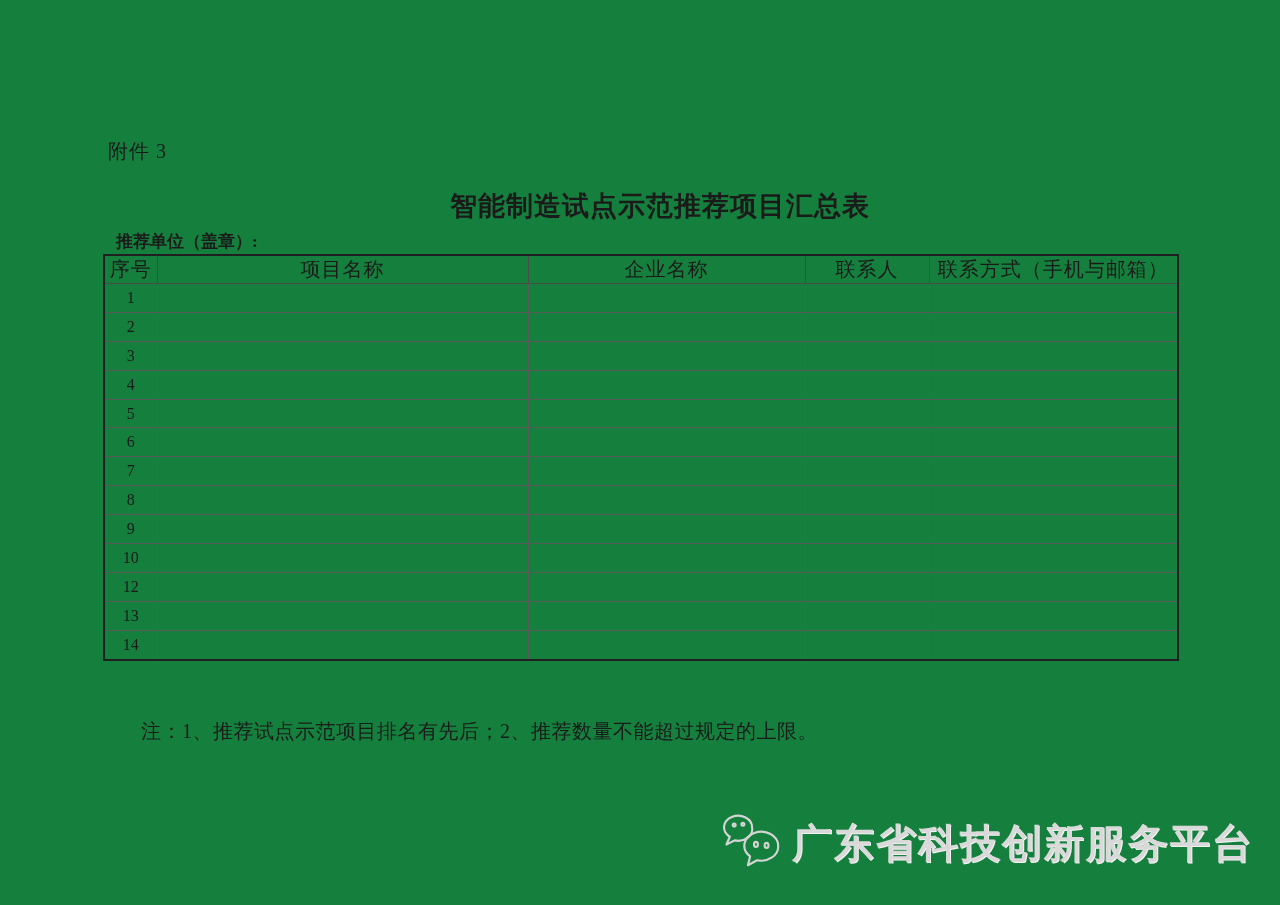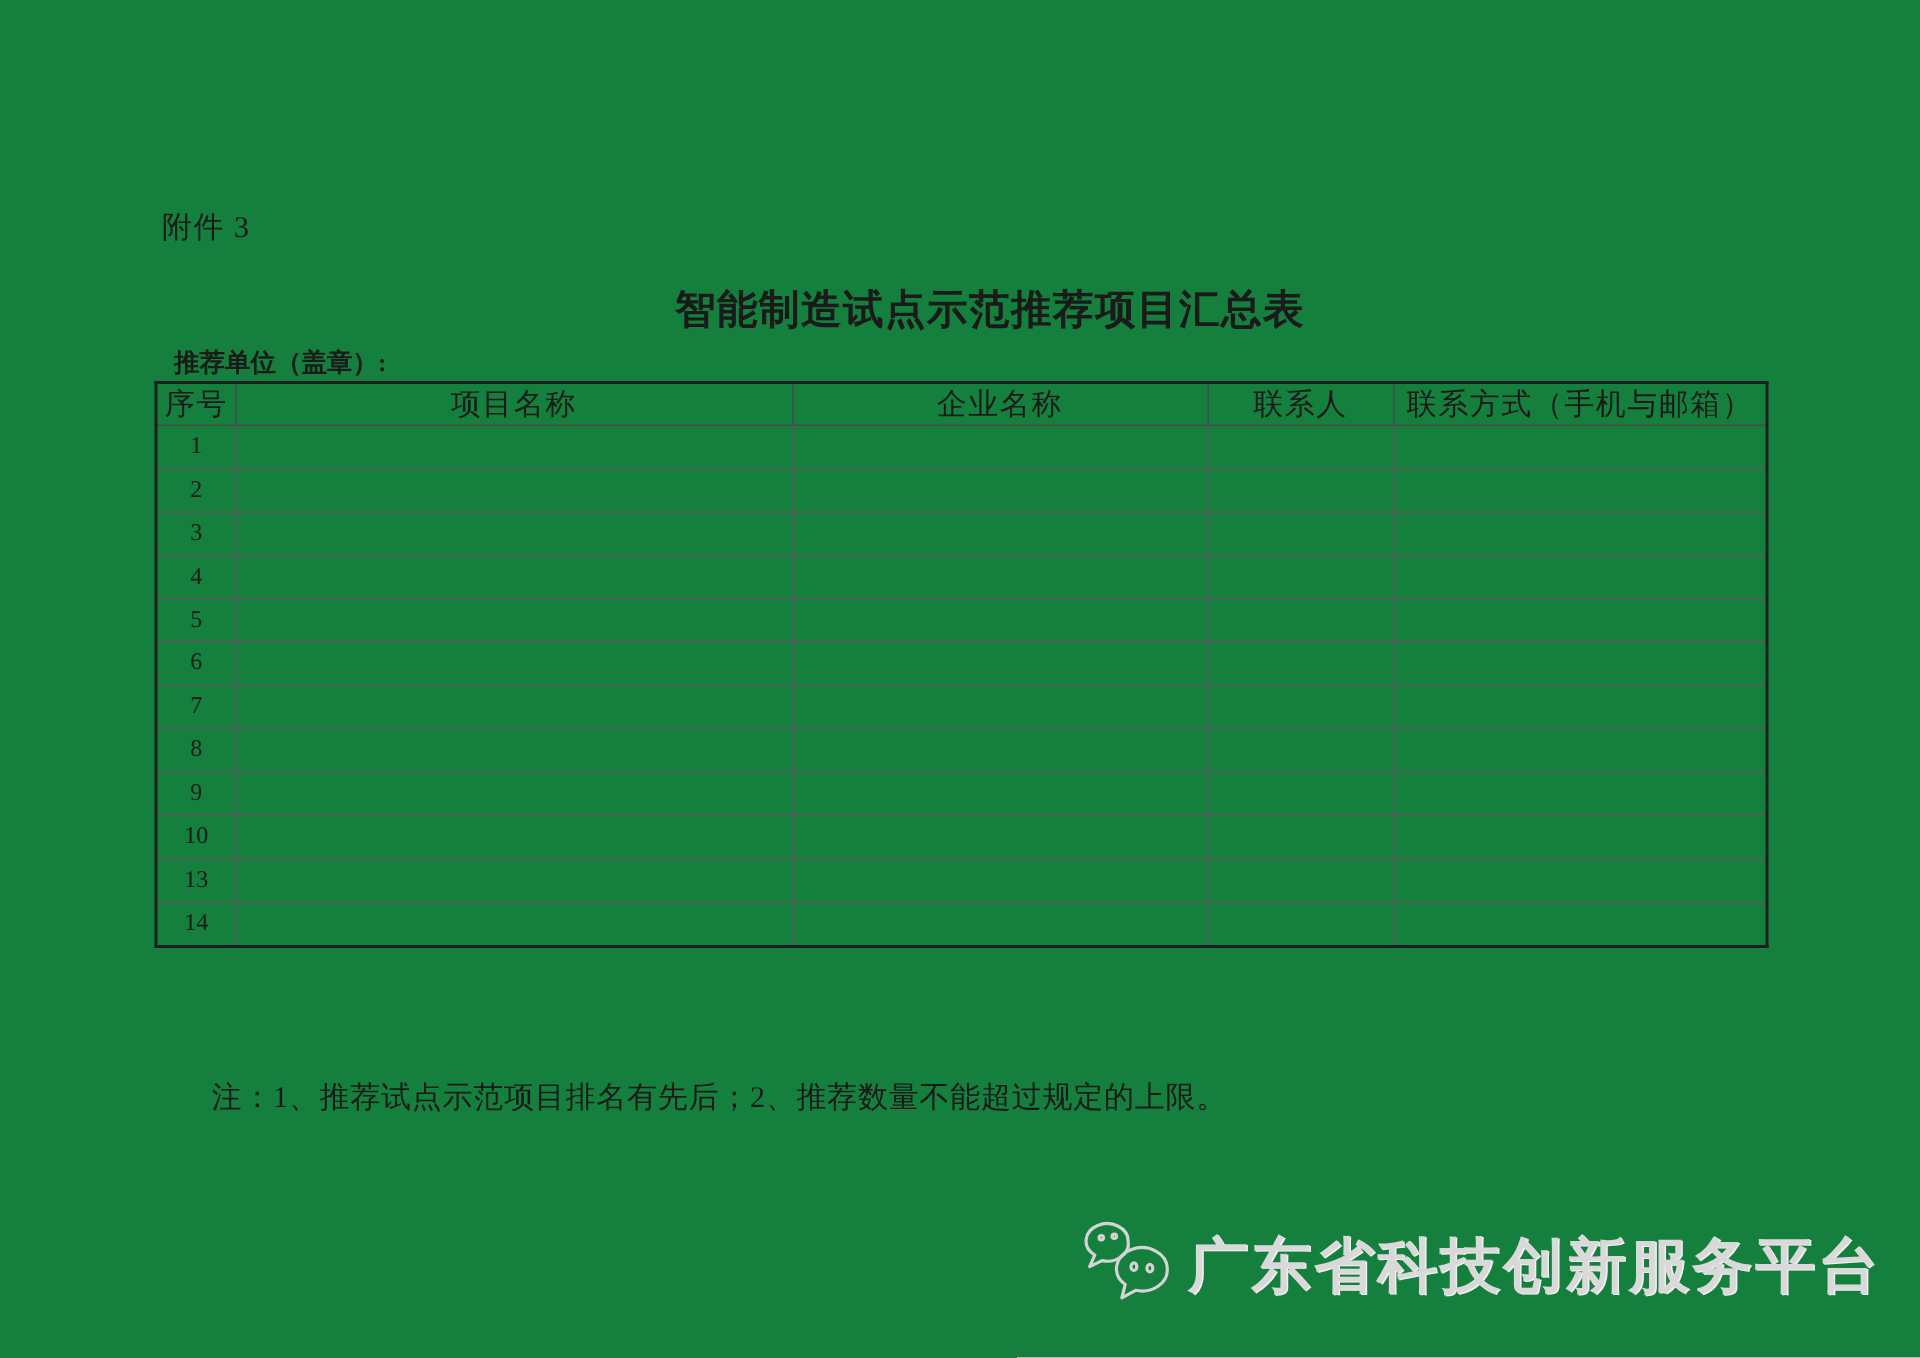--- a/index.html
+++ b/index.html
@@ -198,20 +198,27 @@
 
         <tr>
           <td>10</td>
           <td></td>
           <td></td>
           <td></td>
           <td></td>
         </tr>
 
 
+        <tr>
+          <td>12</td>
+          <td></td>
+          <td></td>
+          <td></td>
+          <td></td>
+        </tr>
 
         <tr>
           <td>13</td>
           <td></td>
           <td></td>
           <td></td>
           <td></td>
         </tr>
 
         <tr>

